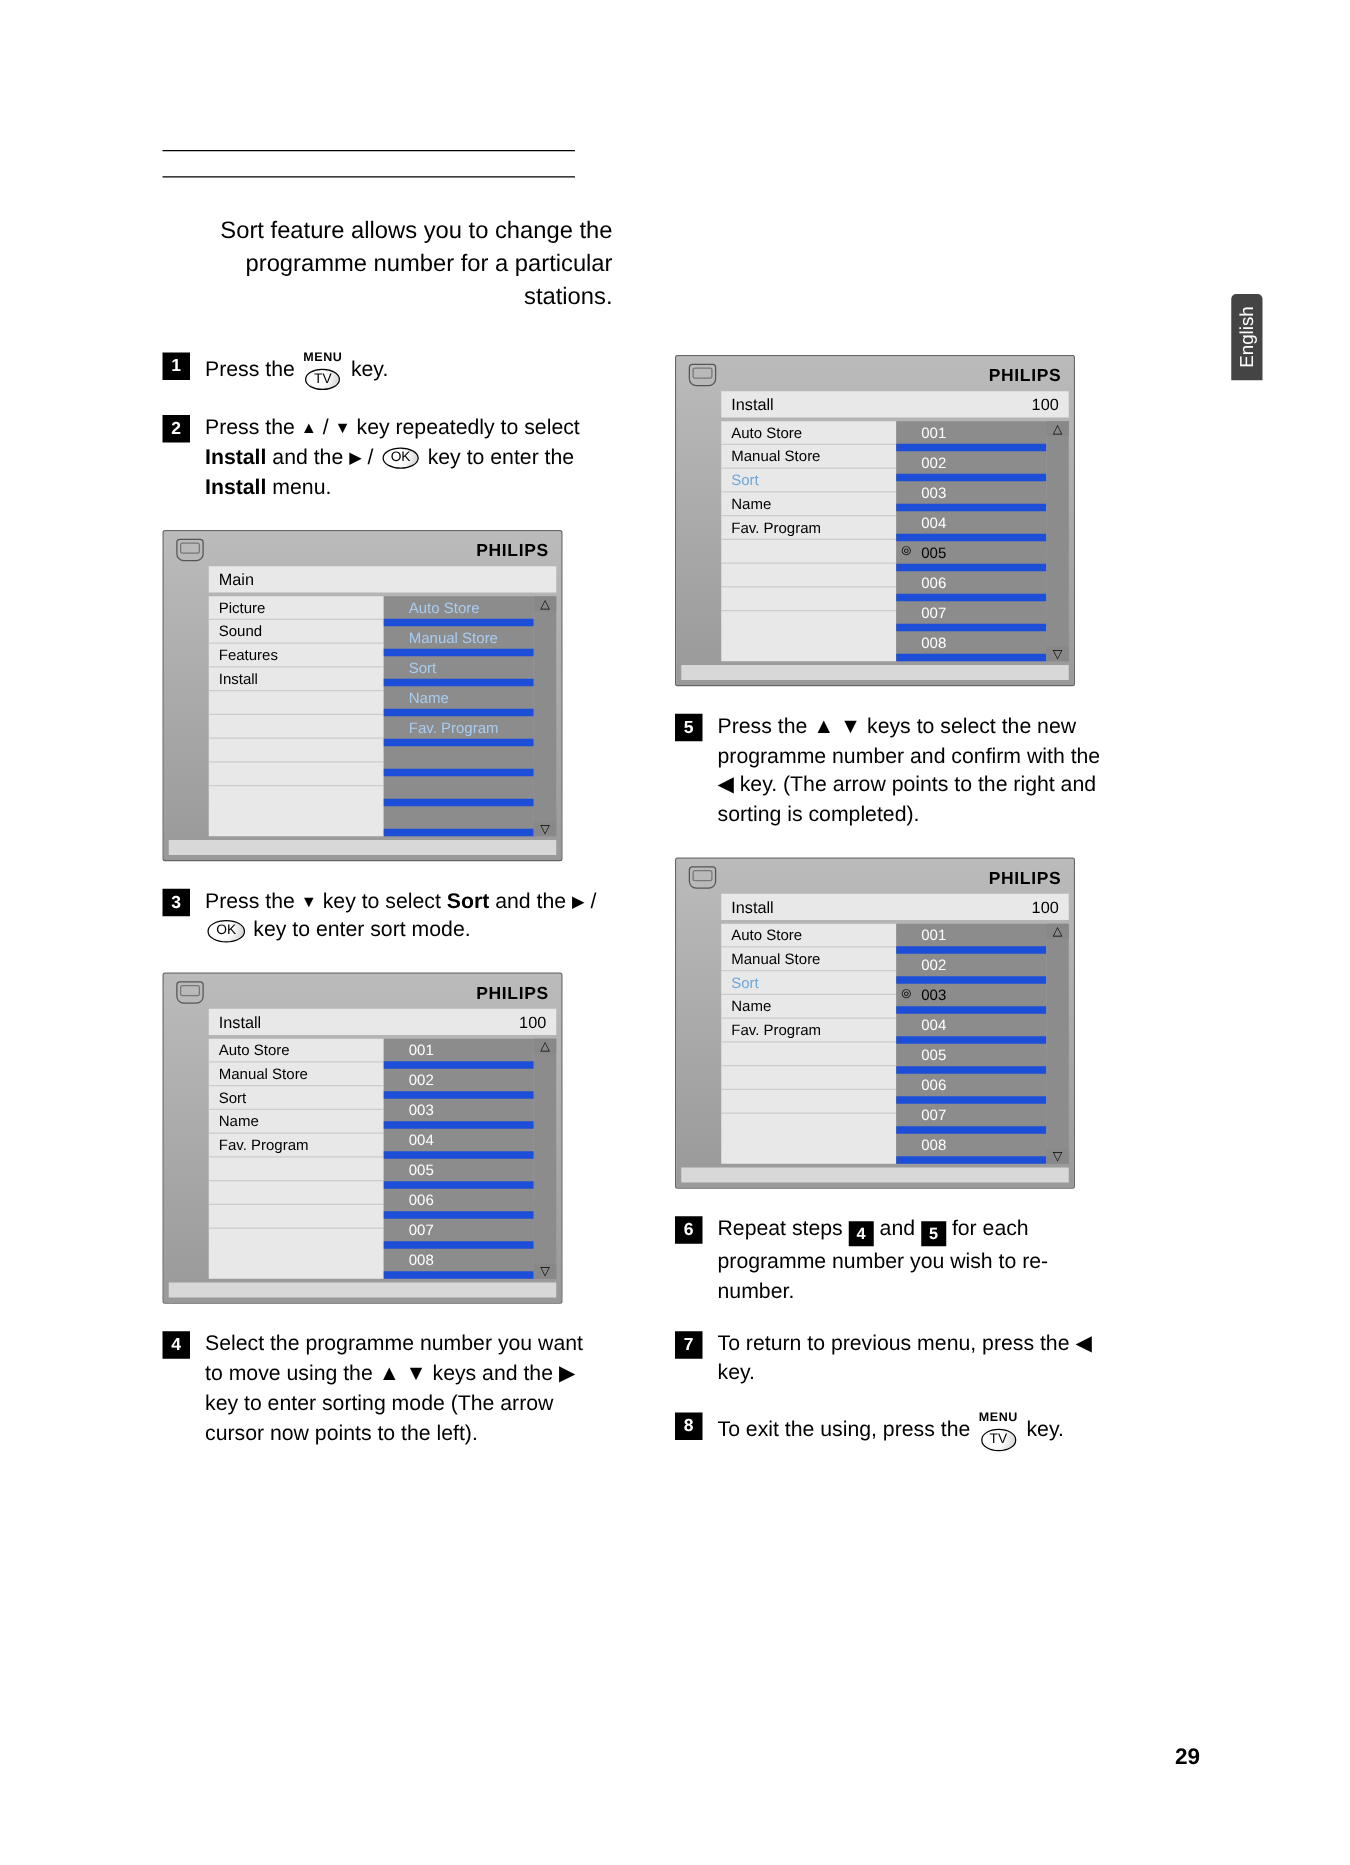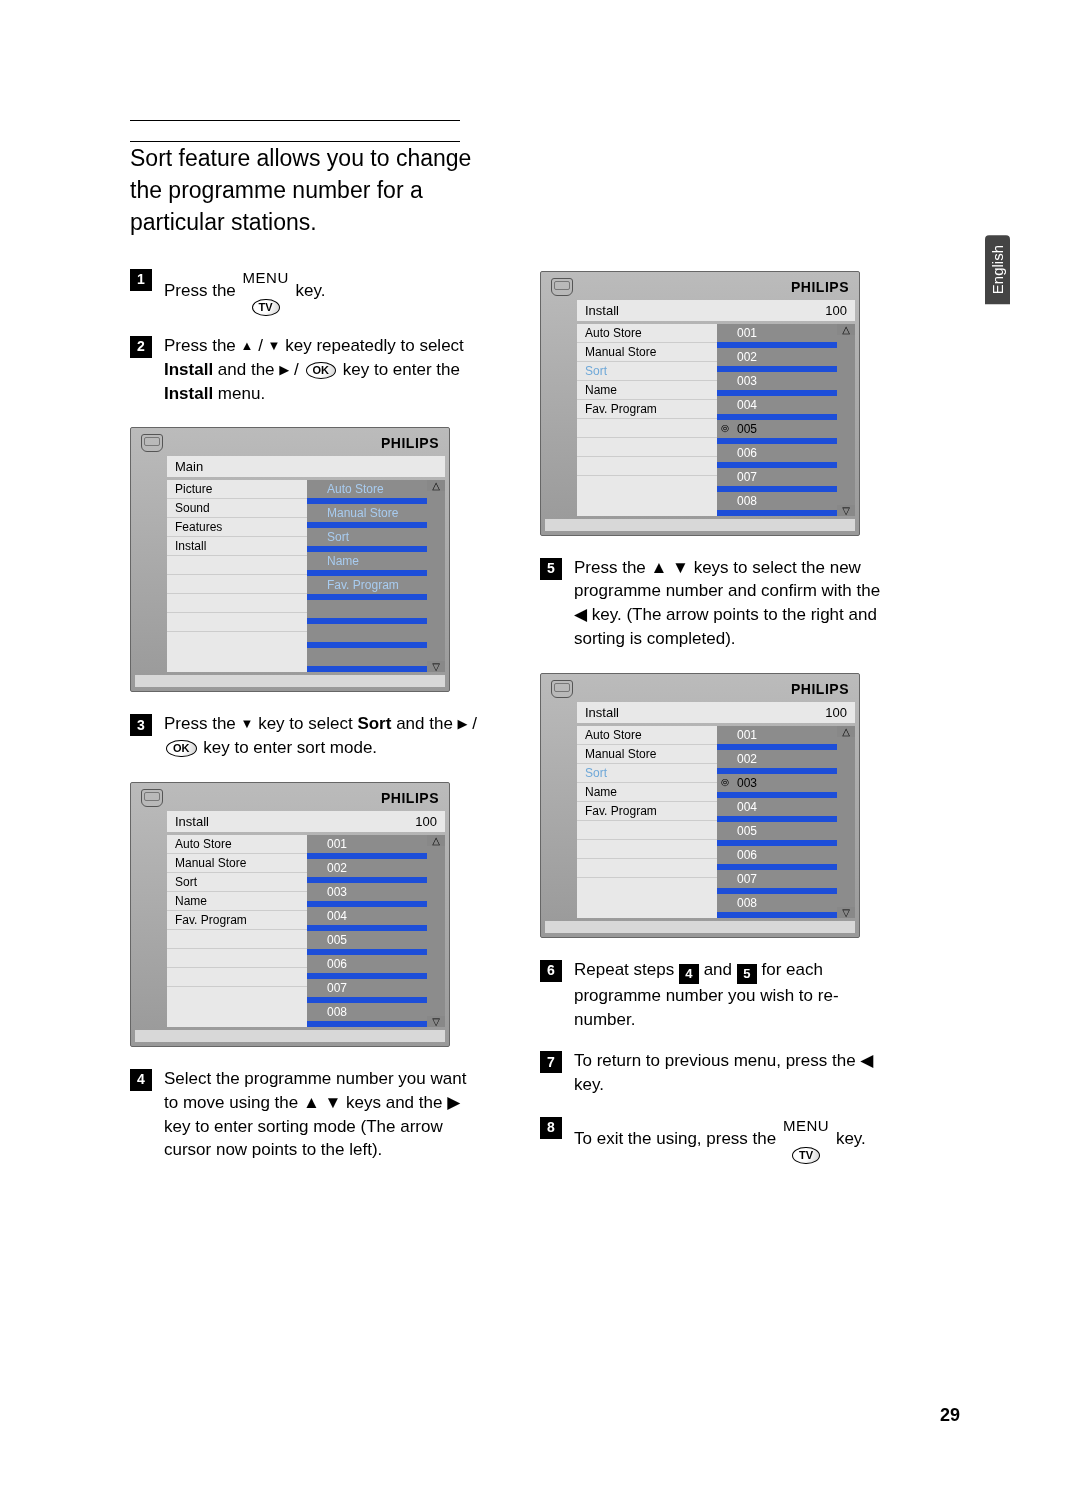--- a/index.html
+++ b/index.html
@@ -16,23 +16,25 @@
     position: relative;
   }
   .rule-top { width: 330px; border-top: 1px solid #000; margin-bottom: 20px; }
   .rule-bot { width: 330px; border-top: 1px solid #000; margin-top: 20px; }
   h1 {
     font-weight: 300;
     font-size: 34px;
     letter-spacing: 0.5px;
   }
   .intro {
-    font-size: 23px;
+    font-size: 19px;
     line-height: 1.4;
+    margin-top: 30px;
     width: 360px;
+    text-align: right;
   }
   .cols {
     display: flex;
     gap: 60px;
     margin-top: 10px;
   }
   .col { width: 350px; }
   .step {
     display: flex;
     align-items: flex-start;
@@ -57,31 +59,31 @@
   .step .txt { flex: 1; }
   .step .txt b { font-weight: bold; }
   .keybtn {
     display: inline-flex;
     flex-direction: column;
     align-items: center;
     vertical-align: middle;
     margin: 0 2px;
   }
   .keybtn .toplabel {
-    font-size: 15px;
-    font-weight: normal;
+    font-size: 10px;
+    font-weight: bold;
     letter-spacing: 0.5px;
-    margin-bottom: 11px;
+    margin-bottom: 1px;
   }
   .keybtn .oval {
     border: 1.5px solid #000;
     border-radius: 50%;
     padding: 0 6px;
     font-size: 11px;
-    font-weight: bold;
+    font-weight: normal;
     background: radial-gradient(circle at 35% 35%, #fff 0%, #fff 40%, #ccc 100%);
     line-height: 1.4;
   }
   .tri { font-size: 13px; vertical-align: middle; }
   .inline-num {
     background: #000;
     color: #fff;
     width: 20px;
     height: 20px;
     font-size: 13px;
@@ -198,21 +200,21 @@
     color: #fff;
     writing-mode: vertical-rl;
     transform: rotate(180deg);
     padding: 10px 4px;
     font-size: 15px;
     border-radius: 0 0 4px 4px;
   }
   .pagenum {
     position: absolute;
     right: 120px;
-    bottom: 66px;
+    bottom: 76px;
     font-weight: bold;
     font-size: 18px;
   }
 </style>
 </head>
 <body>
 
 <div class="page">
   <div class="rule-top"></div>
   <div class="rule-bot"></div>

